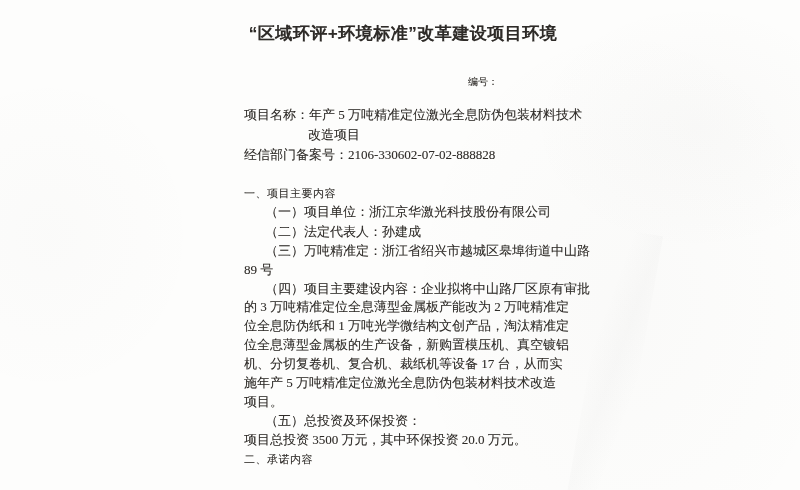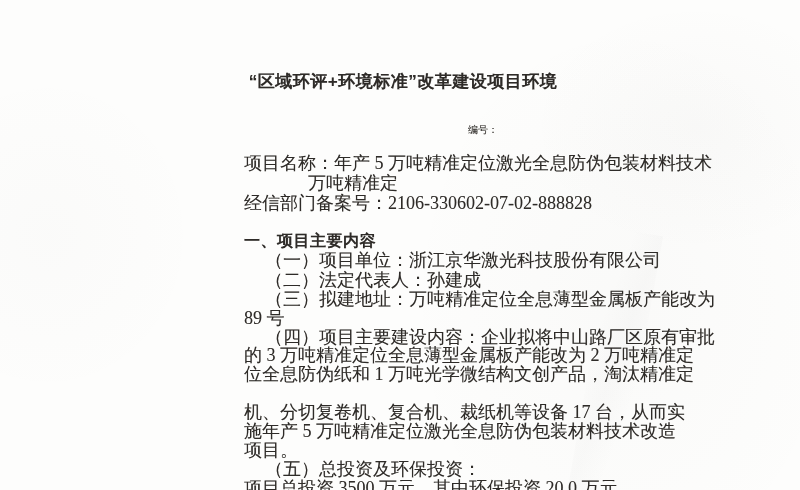--- a/index.html
+++ b/index.html
@@ -22,81 +22,82 @@
     position: absolute;
     left: 590px; top: 230px;
     width: 50px; height: 270px;
     background: linear-gradient(100deg, transparent 20%, rgba(70,70,70,0.018) 50%, transparent 80%);
     transform: rotate(10deg);
     pointer-events: none;
   }
   .doc {
     position: absolute;
     left: 244px; top: 0;
-    width: 318px; height: 356px; margin-top: 48px;
+    width: 318px; height: 356px;
   }
   .t {
     position: absolute;
     left: -20px; right: -20px;
     text-align: center;
     font-family: "Liberation Sans", "DejaVu Sans", sans-serif;
     font-weight: 700;
     font-size: 17px;
     line-height: 20px;
     letter-spacing: 0.5px;
     color: var(--ink, #2a2826);
     white-space: nowrap;
     text-shadow: 0.3px 0.3px 0.5px rgba(60,58,55,0.35);
   }
   .ln {
     position: absolute;
     left: 0;
     white-space: nowrap;
-    font-size: 18px;
+    font-size: 13px;
     line-height: 16px;
     color: var(--ink, #2e2c29);
     text-shadow: 0.3px 0.3px 0.4px rgba(70,66,60,0.3);
   }
   .ind  { left: 21px; text-align: center; }
   .hang { left: 64px; }
   .num  { left: 224px; font-size: 10px; }
   .hd {
     font-family: "Liberation Sans", "DejaVu Sans", sans-serif;
-    font-weight: 700;
-    font-size: 16px;
+    font-weight: 400;
+    font-size: 11px;
     letter-spacing: 0.5px;
     color: var(--ink, #262421);
   }
 </style>
 </head>
 <body>
 
 <div class="page">
   <div class="scan-streak"></div>
 
   <div class="doc">
 
     <div class="t" style="top:24px">“区域环评+环境标准”改革建设项目环境</div>
 
     <div class="ln num" style="top:74px">编号：</div>
 
     <div class="ln" style="top:107px">项目名称：年产 5 万吨精准定位激光全息防伪包装材料技术</div>
-    <div class="ln hang" style="top:127px">万吨精准定</div>
+    <div class="ln hang" style="top:127px">改造项目</div>
     <div class="ln" style="top:147px">经信部门备案号：2106-330602-07-02-888828</div>
 
     <div class="ln hd" style="top:185px">一、项目主要内容</div>
 
     <div class="ln ind" style="top:204px">（一）项目单位：浙江京华激光科技股份有限公司</div>
     <div class="ln ind" style="top:224px">（二）法定代表人：孙建成</div>
-    <div class="ln ind" style="top:243px">（三）拟建地址：万吨精准定位全息薄型金属板产能改为</div>
+    <div class="ln ind" style="top:243px">（三）万吨精准定：浙江省绍兴市越城区皋埠街道中山路</div>
     <div class="ln" style="top:262px">89 号</div>
 
     <div class="ln ind" style="top:281px">（四）项目主要建设内容：企业拟将中山路厂区原有审批</div>
     <div class="ln" style="top:299px">的 3 万吨精准定位全息薄型金属板产能改为 2 万吨精准定</div>
     <div class="ln" style="top:318px">位全息防伪纸和 1 万吨光学微结构文创产品，淘汰精准定</div>
+    <div class="ln" style="top:337px">位全息薄型金属板的生产设备，新购置模压机、真空镀铝</div>
     <div class="ln" style="top:356px">机、分切复卷机、复合机、裁纸机等设备 17 台，从而实</div>
     <div class="ln" style="top:375px">施年产 5 万吨精准定位激光全息防伪包装材料技术改造</div>
     <div class="ln" style="top:394px">项目。</div>
 
     <div class="ln ind" style="top:413px">（五）总投资及环保投资：</div>
     <div class="ln" style="top:432px">项目总投资 3500 万元，其中环保投资 20.0 万元。</div>
 
     <div class="ln hd" style="top:451px">二、承诺内容</div>
 
   </div>

